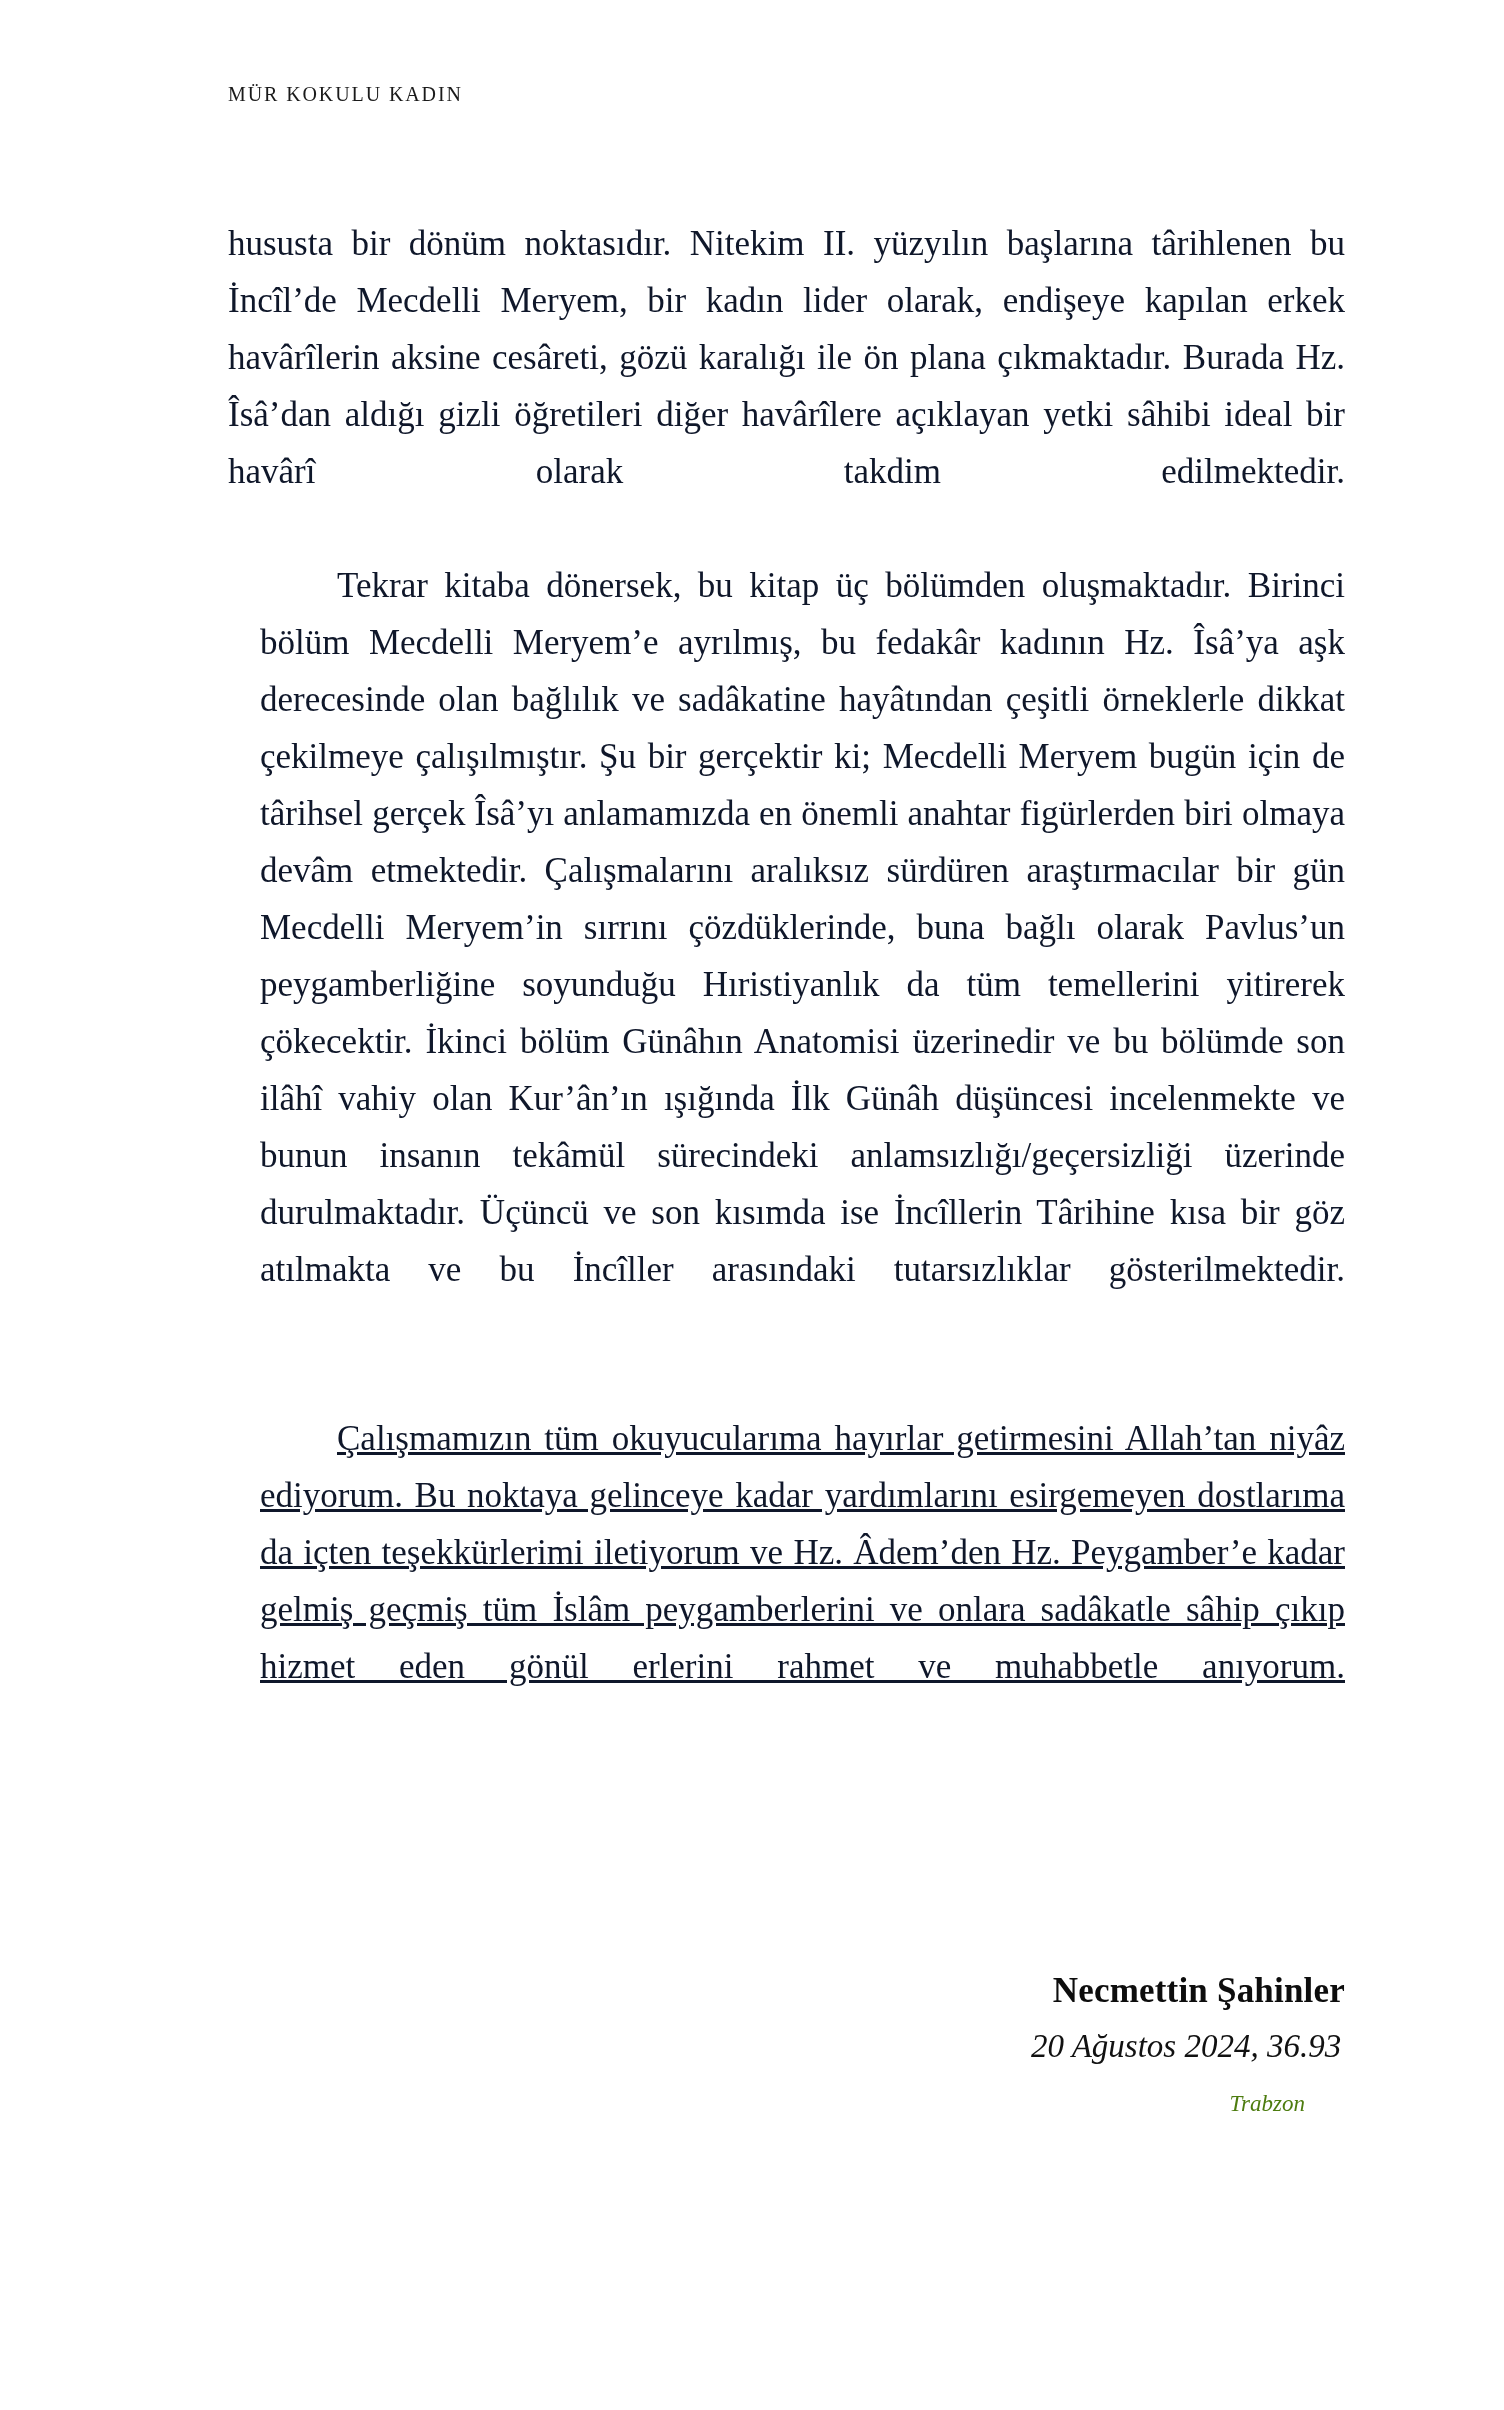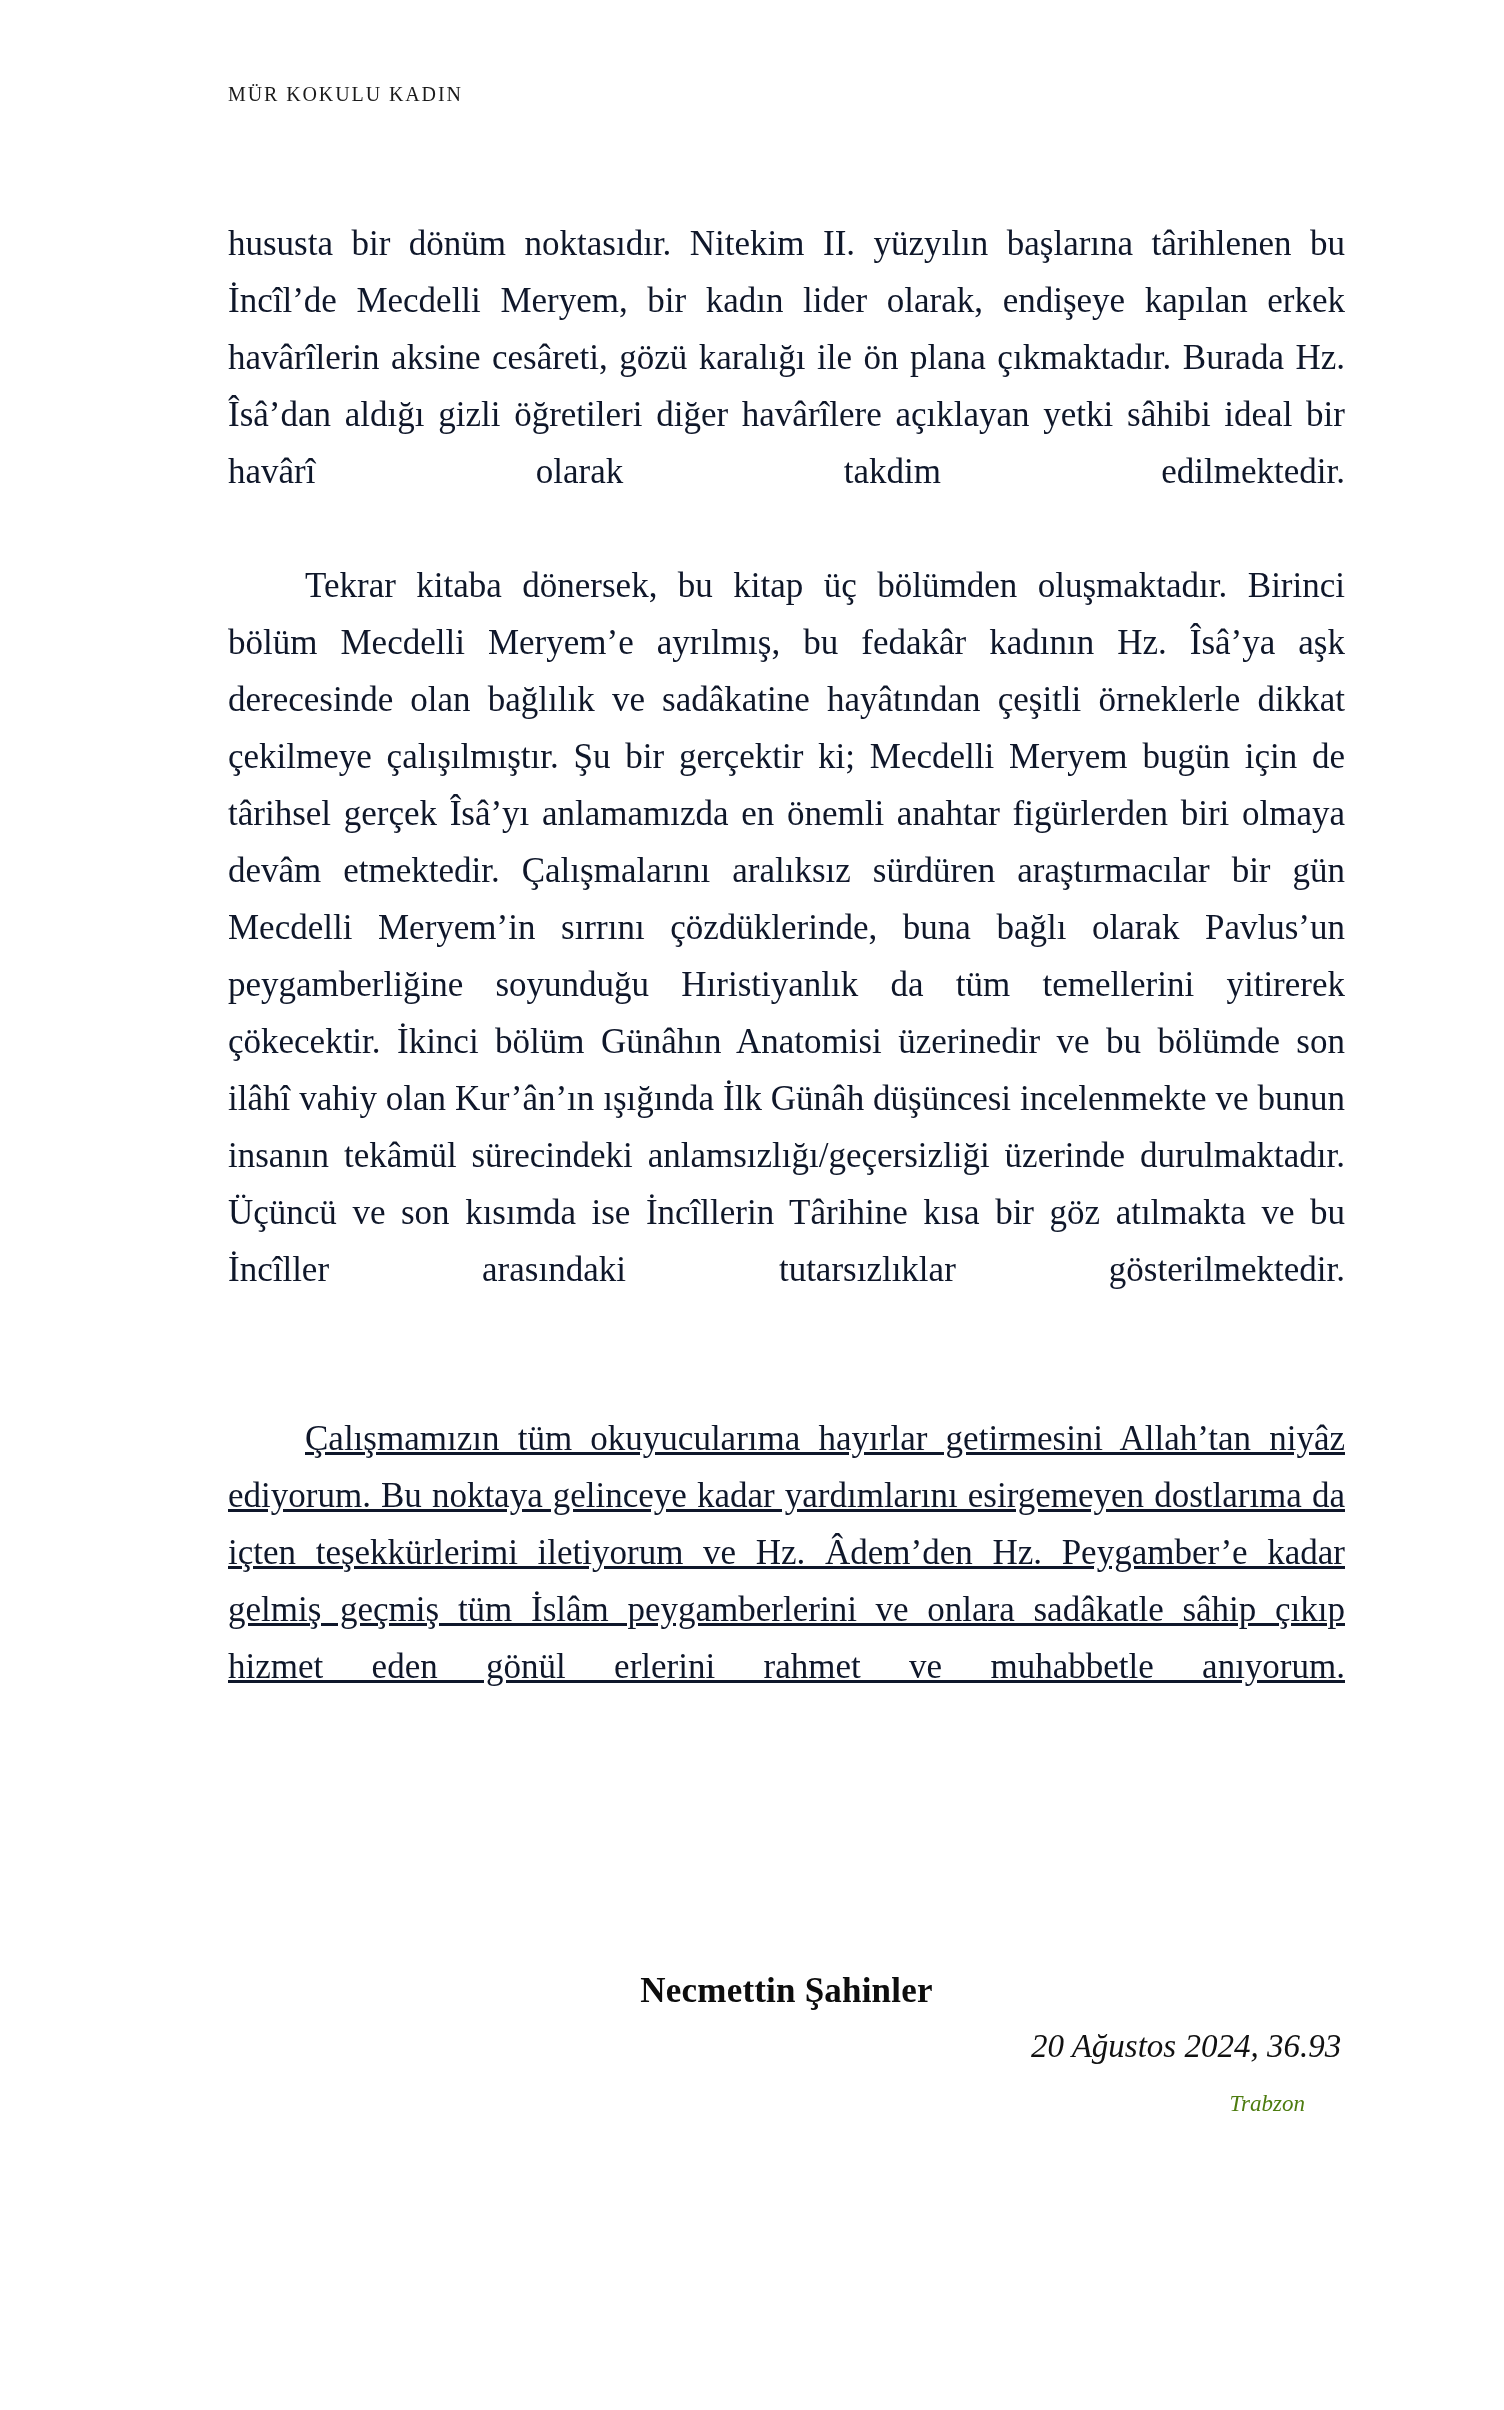--- a/index.html
+++ b/index.html
@@ -47,20 +47,21 @@
     margin: 0;
     font-size: 35px;
     line-height: 57px;
     text-align: justify;
     text-justify: inter-word;
     hyphens: none;
     color: #0f172a;
   }
   .para + .para {
     margin-top: 0px;
+    margin-left: 32px;
   }
   .para.indent {
     text-indent: 77px;
   }
   .para.gap-before {
     margin-top: 55px;
     text-decoration: underline;
   }
   
   .para::after {
@@ -76,21 +77,20 @@
     top: 1964px;
     width: 1117px;
     text-align: right;
   }
   .sig-name {
     font-size: 35px;
     font-weight: bold;
     line-height: 53px;
     color: #0d0d0d;
     letter-spacing: 0.2px;
-    text-align: center;
   }
   .sig-date {
     font-size: 33px;
     font-style: italic;
     line-height: 58px;
     color: #111111;
     padding-right: 3.8px;
   }
   .sig-place {
     font-size: 23px;

